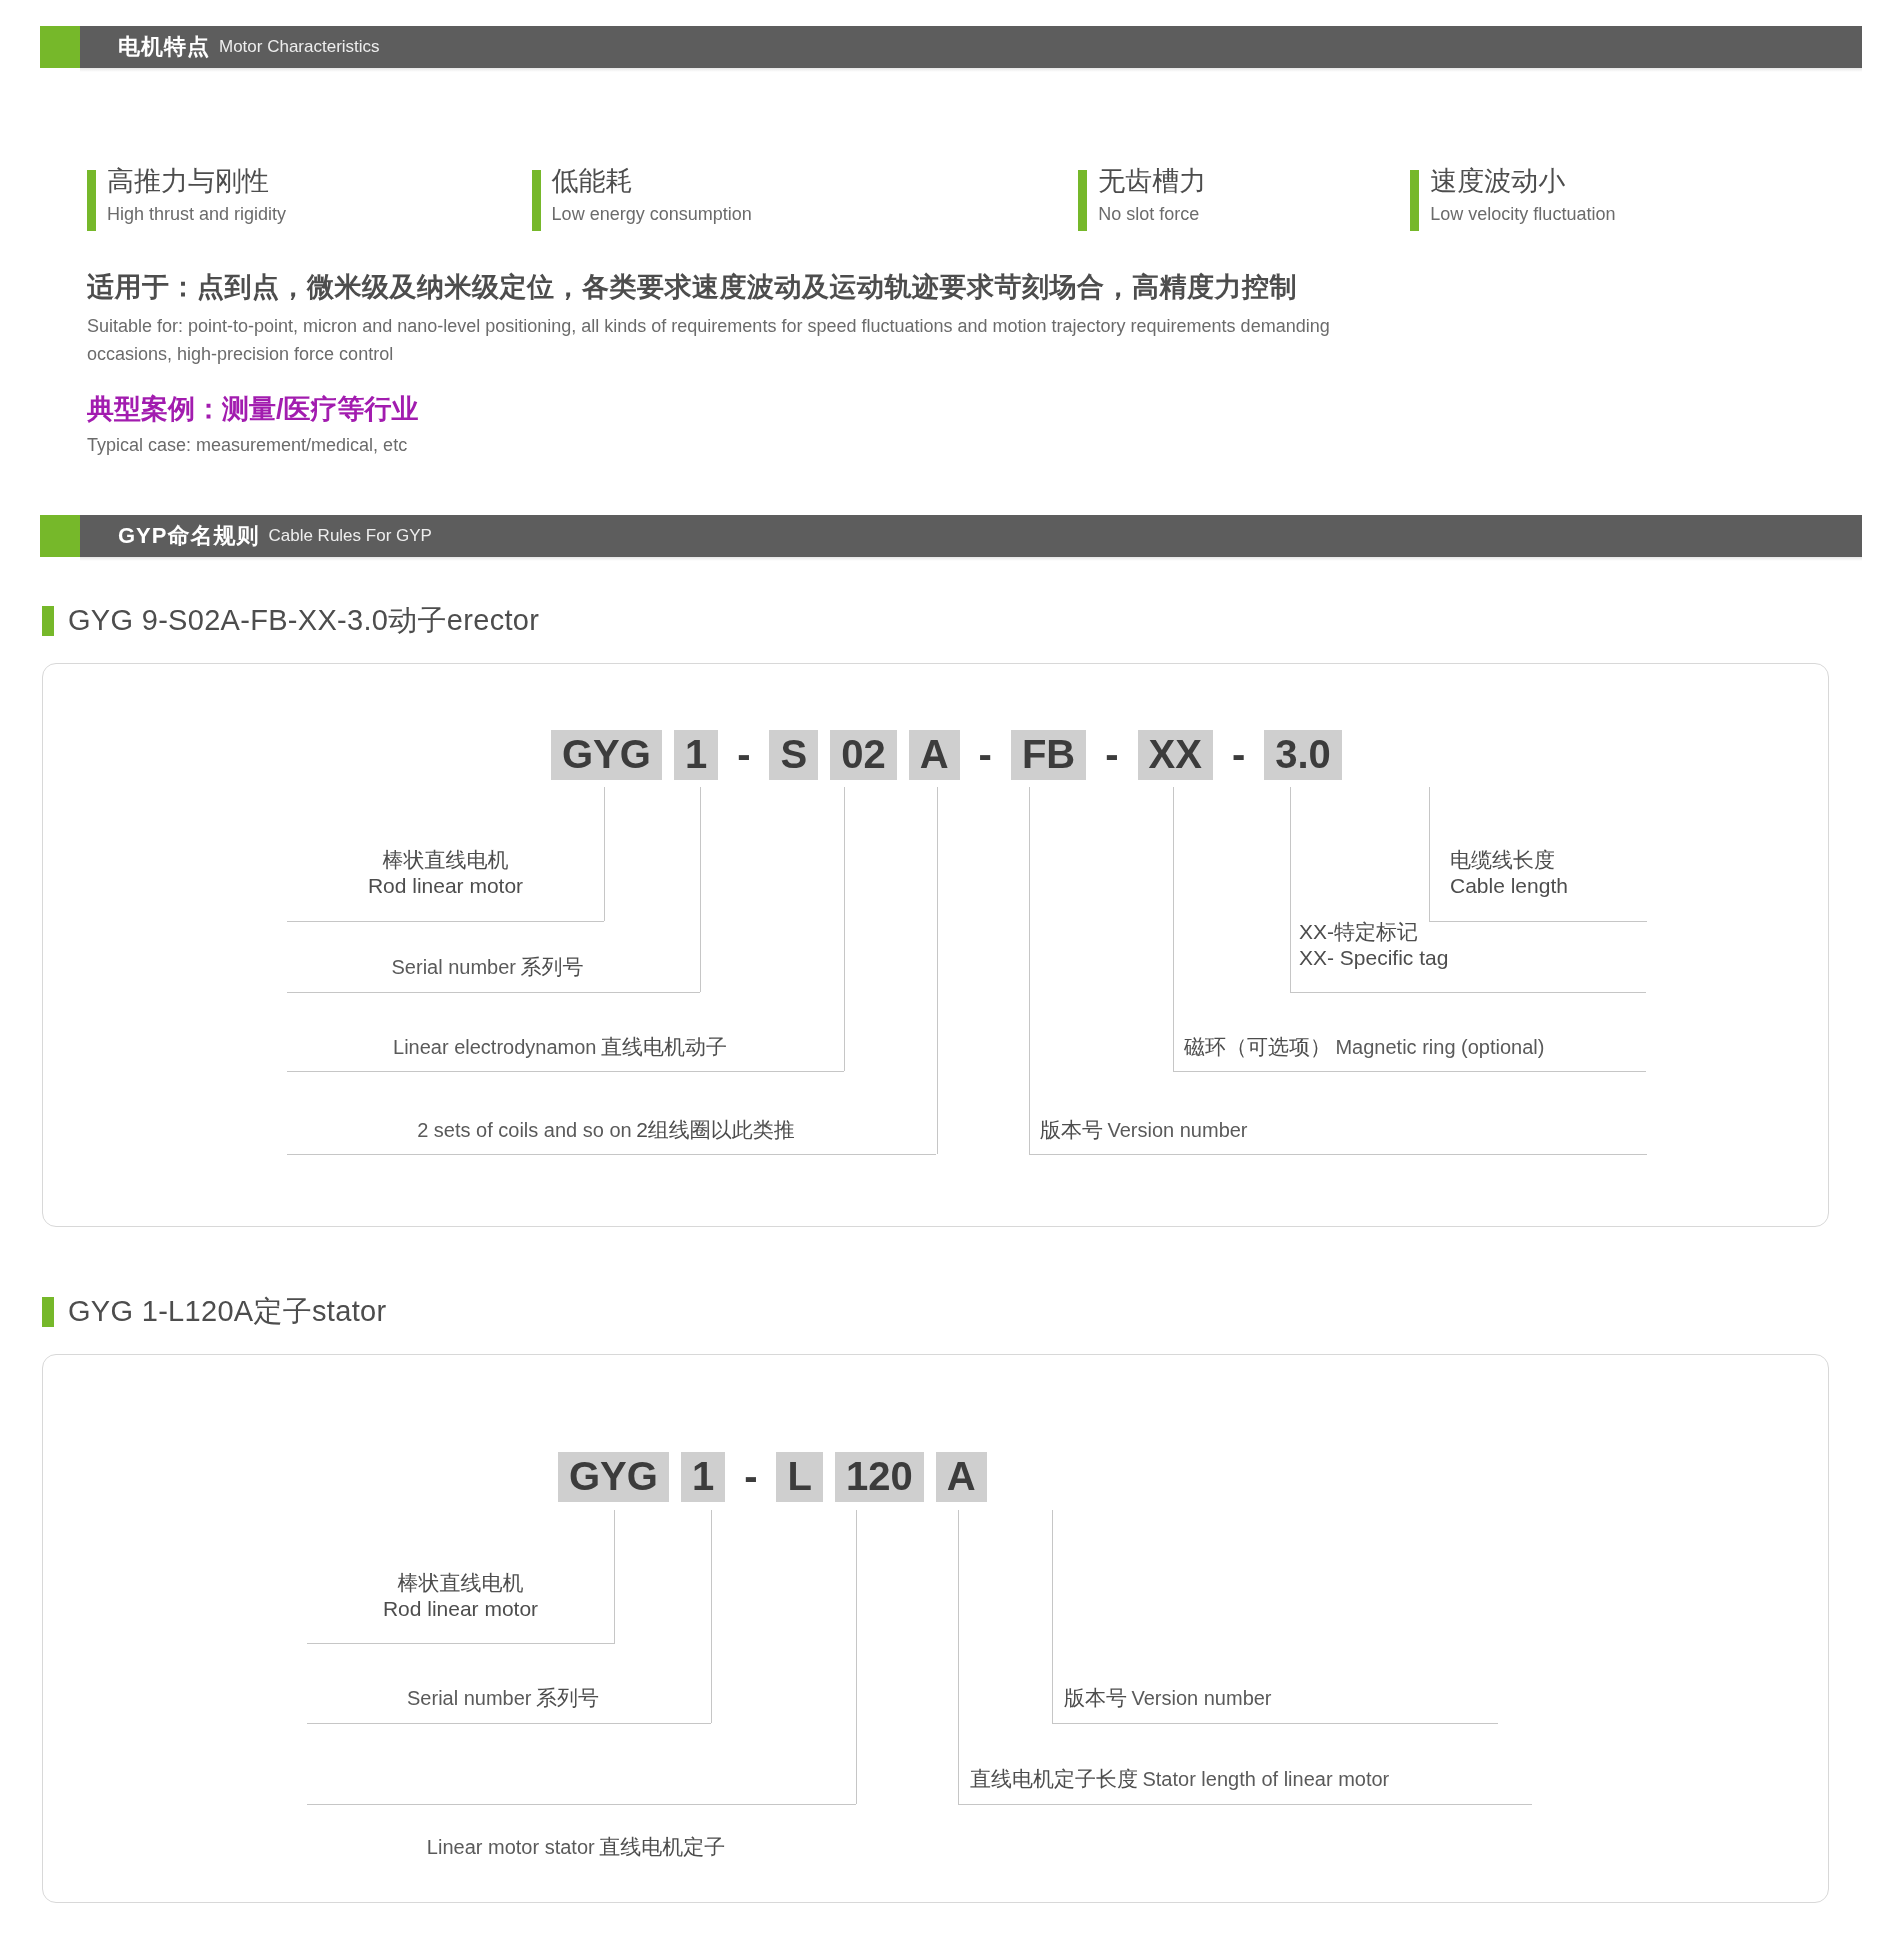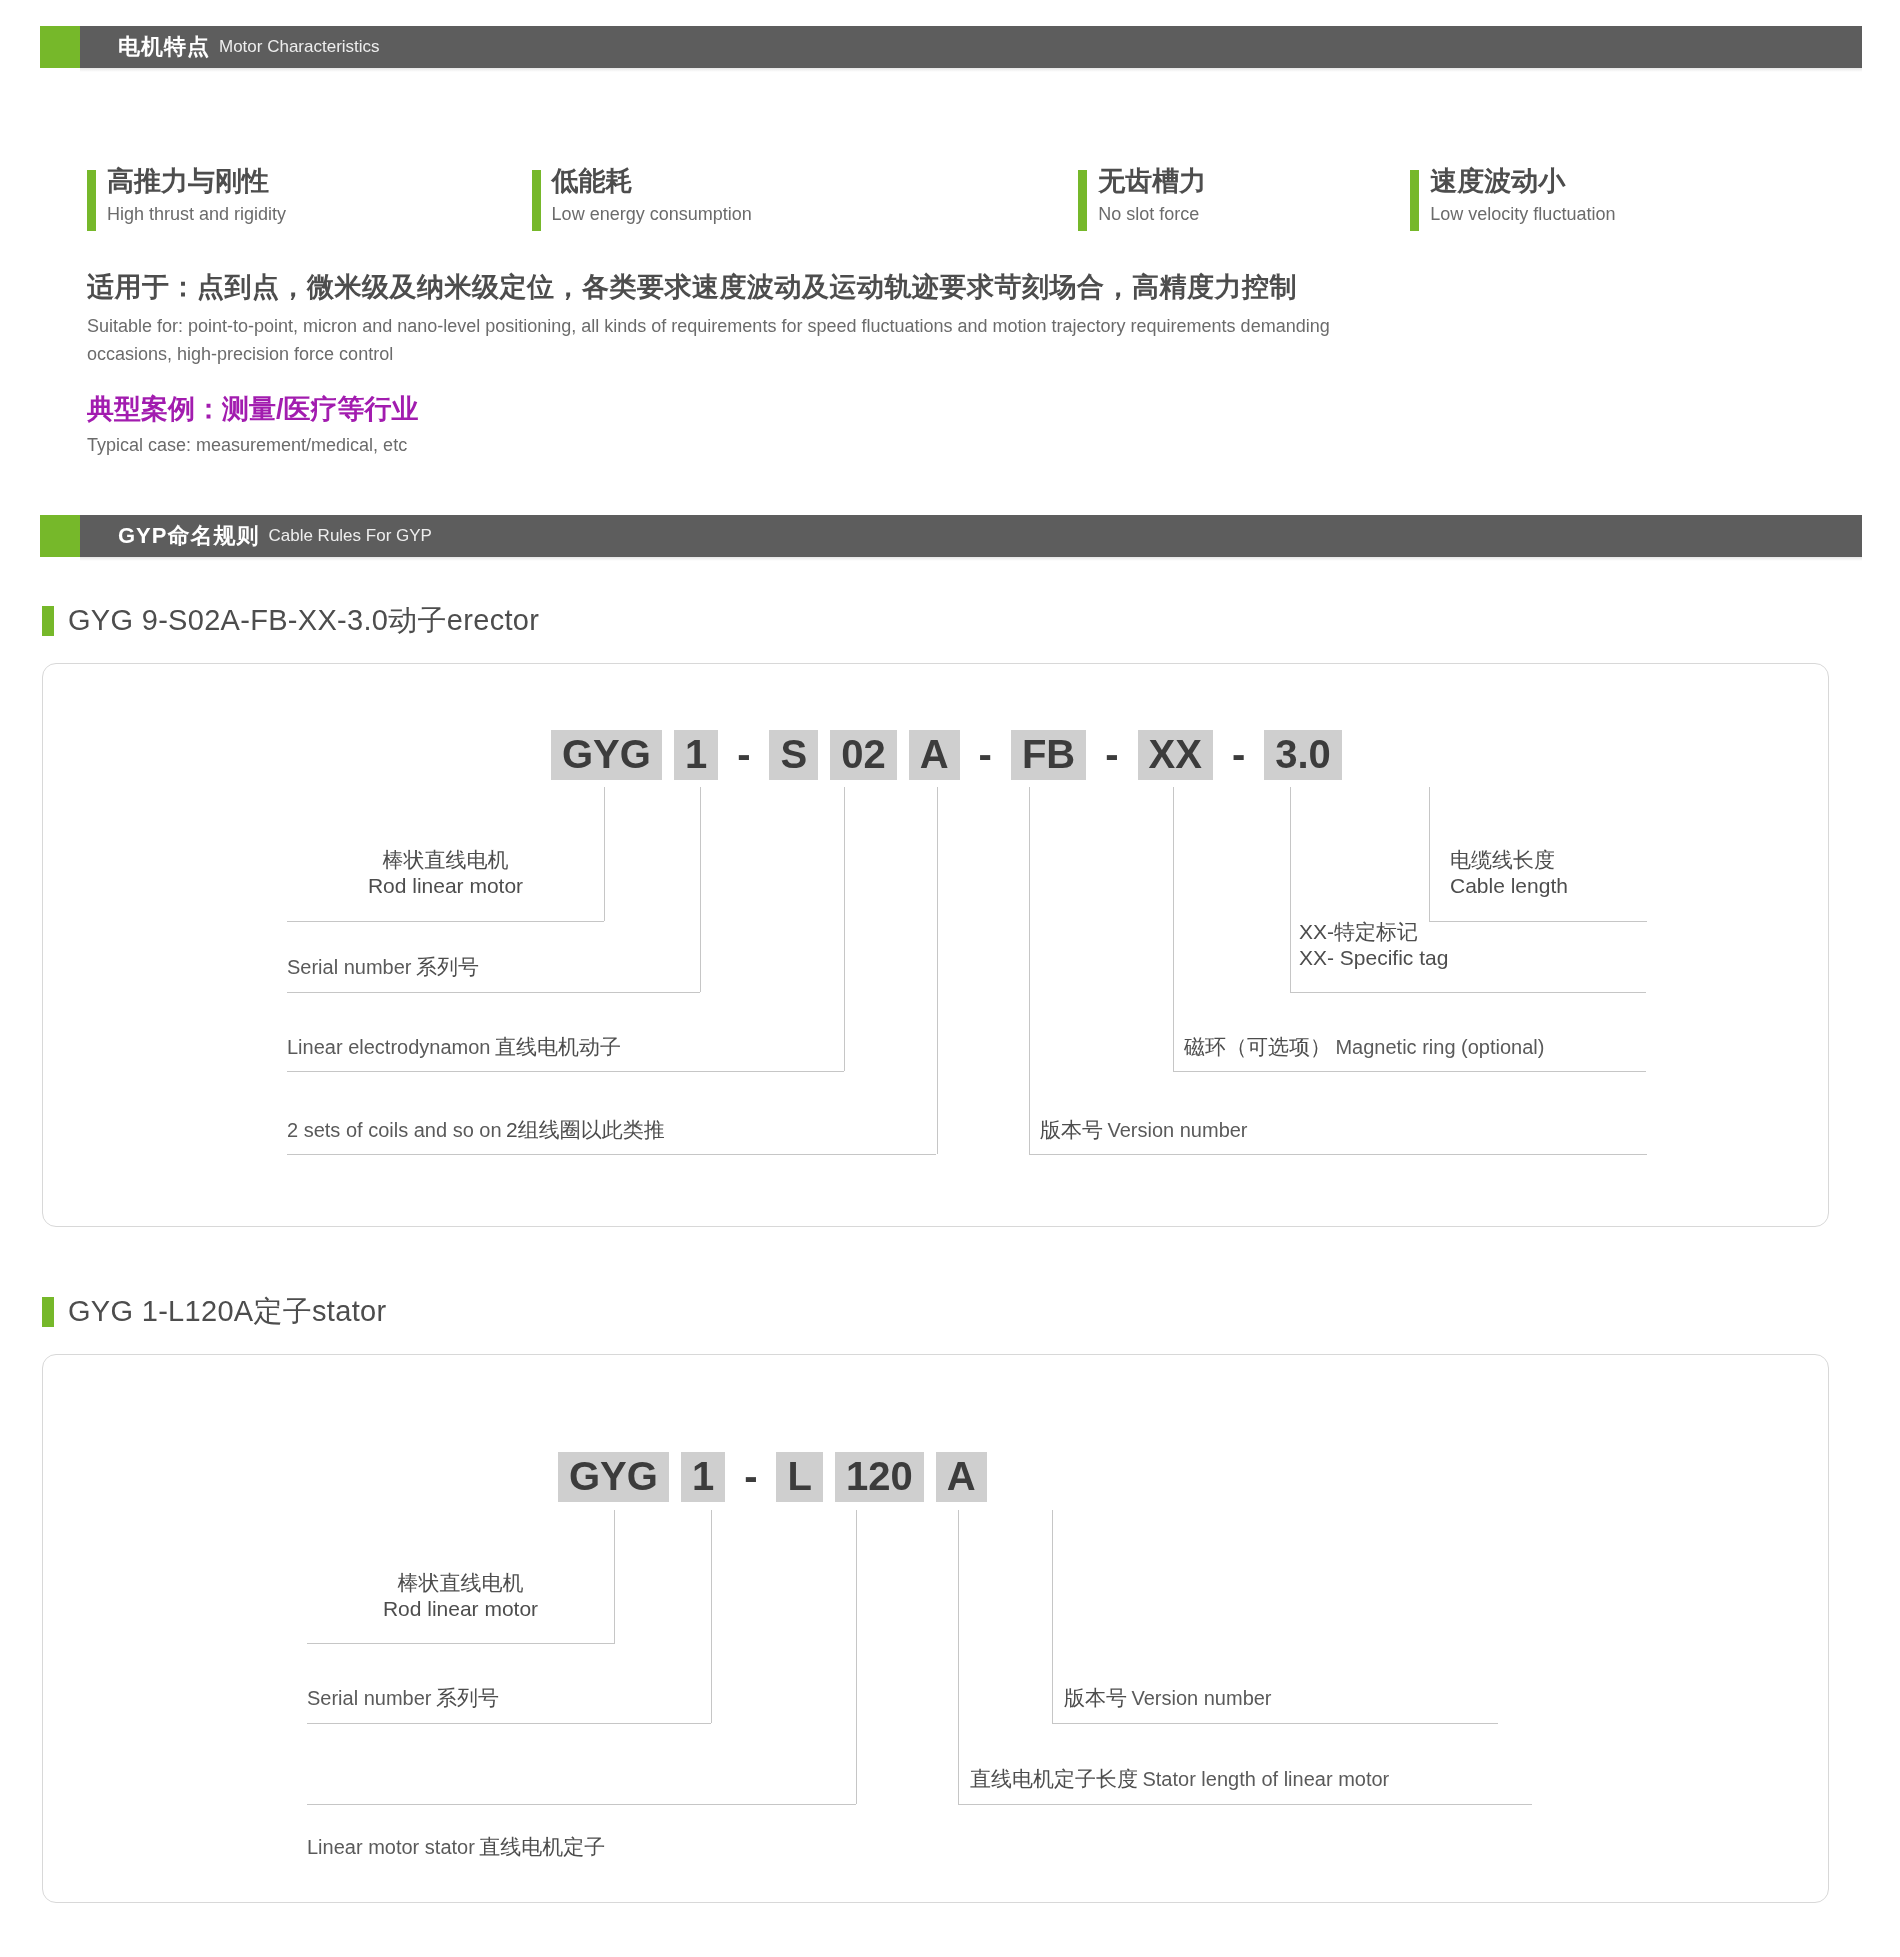--- a/index.html
+++ b/index.html
@@ -66,21 +66,21 @@
   .feature { position: relative; padding-left: 20px; }
   .feature .tick {
     position: absolute;
     left: 0; top: 4px;
     width: 9px;
     height: 61px;
     background: #76b82a;
   }
   .feature .f-cn {
     font-size: 27px;
-    font-weight: bold;
+    font-weight: normal;
     color: #4d4d4d;
     line-height: 1.15;
     white-space: nowrap;
   }
   .feature .f-en {
     font-size: 18px;
     color: #6b6b6b;
     margin-top: 7px;
     white-space: nowrap;
   }
@@ -169,21 +169,21 @@
   }
 
   
   .vline { position: absolute; width: 1px; background: #c6c6c6; }
   .hline { position: absolute; height: 1px; background: #c6c6c6; }
 
   .lbl { position: absolute; white-space: nowrap; line-height: 1.22; }
   .lbl .l-cn { font-size: 21px; color: #4d4d4d; }
   .lbl .l-en { font-size: 21px; color: #4d4d4d; }
   .lbl.two-line { text-align: center; }
-  .lbl.right-al { text-align: left; }
+  .lbl.right-al { text-align: center; }
   .lbl.left-al { text-align: left; }
   .lbl .inline-cn { font-size: 21px; color: #4d4d4d; }
   .lbl .inline-en { font-size: 20px; color: #5a5a5a; }
 </style>
 </head>
 <body>
 
 <div class="page">
 
   <div class="sec-head" style="left:40px; top:26px; width:1822px;">

